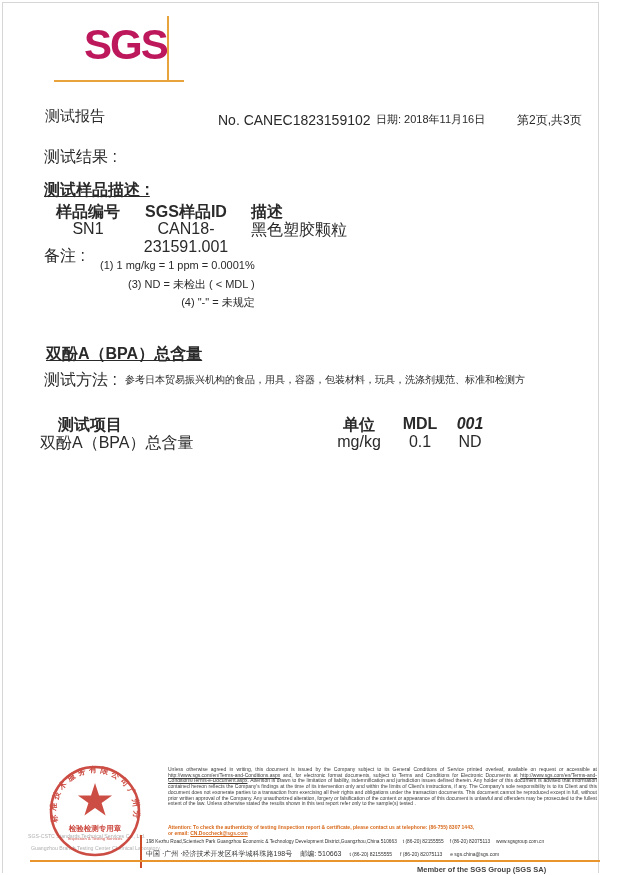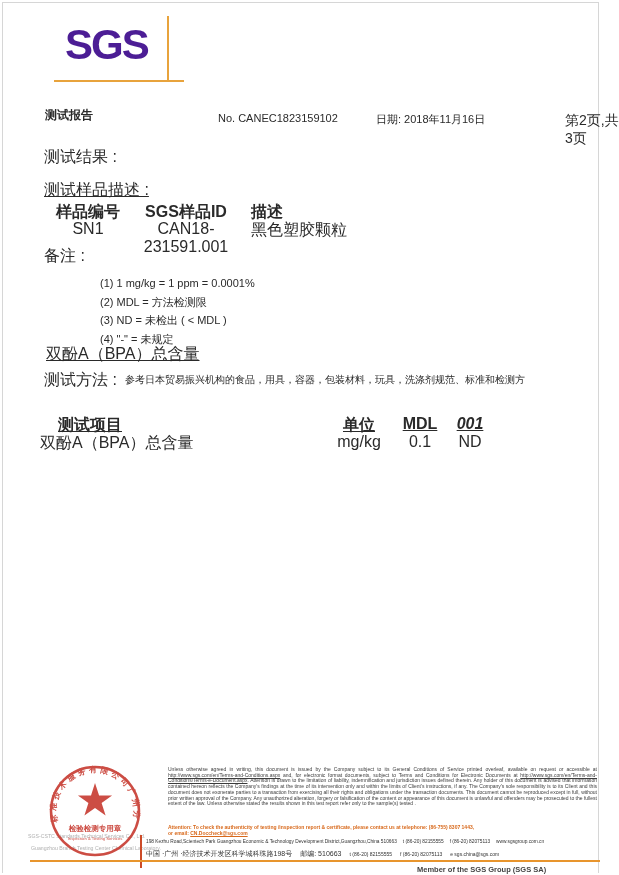--- a/index.html
+++ b/index.html
@@ -4,55 +4,55 @@
 <style>
   * { margin:0; padding:0; box-sizing:border-box; }
   html,body { width:619px; height:875px; background:#ffffff; overflow:hidden;
     font-family:"Liberation Sans","DejaVu Sans",sans-serif; color:#2a2a2a;
     -webkit-text-size-adjust:none; }
   .abs { position:absolute; }
   .page-edge { left:2px; top:2px; width:597px; height:871px;
     border:1px solid #d6d6d6; border-bottom:none; pointer-events:none; }
 
   
-  .sgs-logo { left:65px; top:24px; font-size:42px; font-weight:bold;
-    color:#4c1d95; letter-spacing:-2px; line-height:1; }
+  .sgs-logo { left:84px; top:24px; font-size:42px; font-weight:bold;
+    color:#be185d; letter-spacing:-2px; line-height:1; }
   .logo-vline { left:167px; top:16px; width:2px; height:66px; background:#e8a33c; }
   .logo-hline { left:54px; top:80px; width:130px; height:2px; background:#e8a33c; }
 
   
-  .doc-title { left:45px; top:107px; font-size:12px; font-weight:bold; }
-  .report-no { left:218px; top:112px; font-size:11px; }
+  .doc-title { left:45px; top:107px; font-size:15px; font-weight:normal; }
+  .report-no { left:218px; top:112px; font-size:14px; }
   .report-date { left:376px; top:112px; font-size:11px; }
-  .page-ind { left:517px; top:112px; font-size:14px;margin-left:48px; }
+  .page-ind { left:517px; top:112px; font-size:12px; }
 
   .t11 { font-size:16px; }
-  .bold { font-weight:normal; }
+  .bold { font-weight:bold; }
   .und { text-decoration:underline; }
   .ital { font-style:italic; }
 
   .results-label { left:44px; top:147px; }
   .sample-desc { left:44px; top:180px; }
 
   .s-col1 { left:56px; width:64px; text-align:center; }
   .s-col2 { left:134px; width:104px; text-align:center; }
   .s-col3 { left:251px; width:120px; text-align:left; }
   .s-head { top:202px; font-weight:bold; }
   .s-val  { top:220px; }
 
   .notes-label { left:44px; top:246px; }
-  .notes-block { left:100px; top:274px; }
+  .notes-block { left:100px; top:256px;text-align:right; }
   .notes-block div { height:18.5px; line-height:18.5px; font-size:11px; }
 
   .bpa-heading { left:46px; top:344px; }
   .method-label { left:44px; top:370px; }
   .method-block { left:100px; top:370px; width:495px; }
   .method-block div { line-height:20px; font-size:10px;margin-left:25px; }
 
-  .r-head { top:415px; font-weight:bold; text-decoration:underline; }
+  .r-head { top:415px; font-weight:bold; }
   .r-val  { top:433px; }
   .r-c1h { left:58px; }
   .r-c1v { left:40px; }
   .r-c2 { left:334px; width:50px; text-align:center; }
   .r-c3 { left:395px; width:50px; text-align:center; }
   .r-c4 { left:445px; width:50px; text-align:center; }
 
   
   .legal { left:168px; top:767px; width:429px; font-size:5px; line-height:5.7px;
     text-align:justify; color:#3c3c3c; }
@@ -100,21 +100,20 @@
   <div class="abs t11 s-col2 s-head">SGS样品ID</div>
   <div class="abs t11 s-col3 s-head">描述</div>
   <div class="abs t11 s-col1 s-val">SN1</div>
   <div class="abs t11 s-col2 s-val">CAN18-231591.001</div>
   <div class="abs t11 s-col3 s-val">黑色塑胶颗粒</div>
 </div>
 
 <div class="abs t11 notes-label">备注 :</div>
 <div class="abs notes-block">
   <div>(1) 1 mg/kg = 1 ppm = 0.0001%</div>
-  <div>(2) MDL = 方法检测限</div>
   <div>(3) ND = 未检出 ( &lt; MDL )</div>
   <div>(4) "-" = 未规定</div>
 </div>
 
 <div class="abs t11 bold und bpa-heading">双酚A（BPA）总含量</div>
 <div class="abs t11 method-label">测试方法 :</div>
 <div class="abs method-block">
   <div>参考日本贸易振兴机构的食品，用具，容器，包装材料，玩具，洗涤剂规范、标准和检测方</div>
 </div>
 

